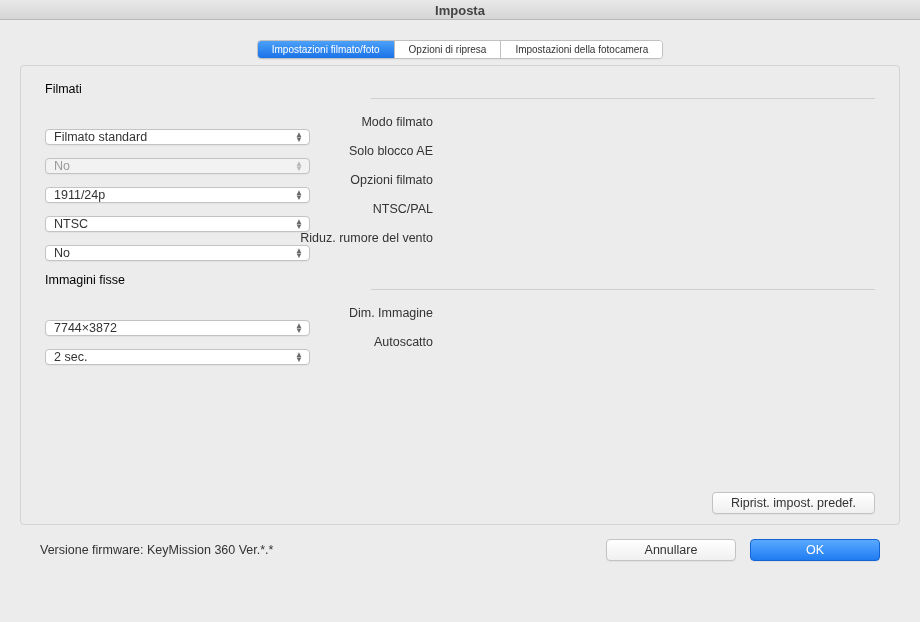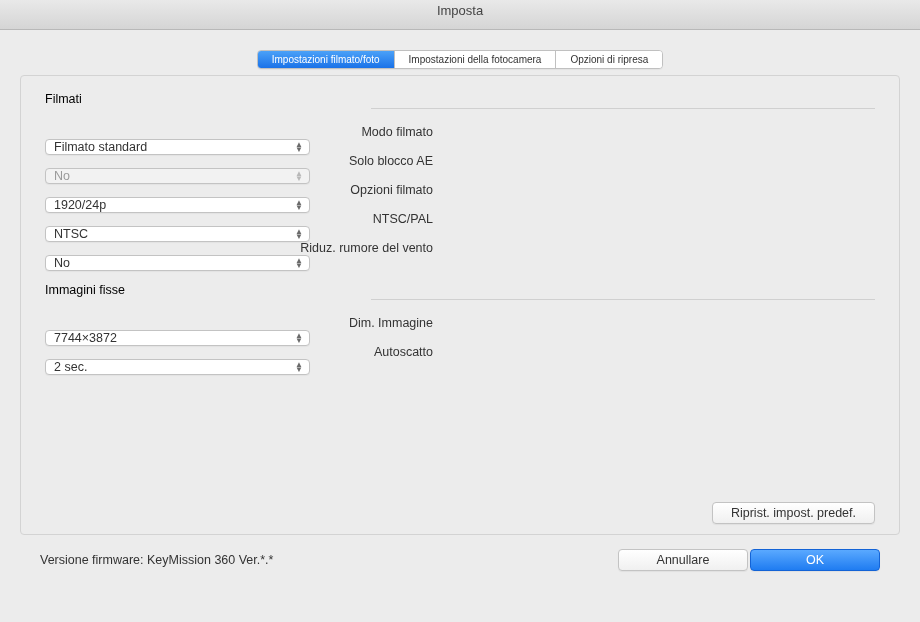--- a/index.html
+++ b/index.html
@@ -10,27 +10,28 @@
     body {
       font-family: -apple-system, BlinkMacSystemFont, "Helvetica Neue", sans-serif;
       font-size: 13px;
       background: #ececec;
       width: 920px;
       height: 622px;
       overflow: hidden;
       color: #333;
     }
     .titlebar {
-      height: 30px;
+      height: 20px;
       background: linear-gradient(#e9e9e9, #d5d5d5);
       border-bottom: 1px solid #b8b8b8;
       text-align: center;
       line-height: 22px;
       font-size: 13px;
       color: #444;
+      font-weight: bold;
     }
     .content {
       padding: 20px 20px 12px 20px;
     }
     .tabs {
       display: flex;
       justify-content: center;
       margin-bottom: 0;
     }
     .tabs-inner {
@@ -156,40 +157,40 @@
       align-items: center;
       padding: 14px 20px;
     }
     .firmware {
       font-size: 12.5px;
       color: #333;
     }
     .footer-buttons {
       margin-left: auto;
       display: flex;
-      gap: 2px;
+      gap: 14px;
     }
     .footer-buttons .button {
       min-width: 130px;
       width: 130px;
     }
   </style>
 </head>
 <body>
 
 <div class="titlebar">
   <span>Imposta</span>
 </div>
 
 <div class="content">
   <div class="tabs">
     <div class="tabs-inner">
       <div class="tab active">Impostazioni filmato/foto</div>
+      <div class="tab">Opzioni di ripresa</div>
       <div class="tab">Impostazioni della fotocamera</div>
-      <div class="tab">Opzioni di ripresa</div>
     </div>
   </div>
 
   <div class="panel">
 
     <div class="section-title">Filmati</div>
     <hr class="section-divider">
 
     <div class="form-row">
       <div class="form-label">Modo filmato</div>
@@ -203,21 +204,21 @@
       <div class="form-label">Solo blocco AE</div>
       <div class="select disabled">
         <span>No</span>
         <span class="select-arrows">▲<br>▼</span>
       </div>
     </div>
 
     <div class="form-row">
       <div class="form-label">Opzioni filmato</div>
       <div class="select">
-        <span>1920/24p</span>
+        <span>1911/24p</span>
         <span class="select-arrows">▲<br>▼</span>
       </div>
     </div>
 
     <div class="form-row">
       <div class="form-label">NTSC/PAL</div>
       <div class="select">
         <span>NTSC</span>
         <span class="select-arrows">▲<br>▼</span>
       </div>

